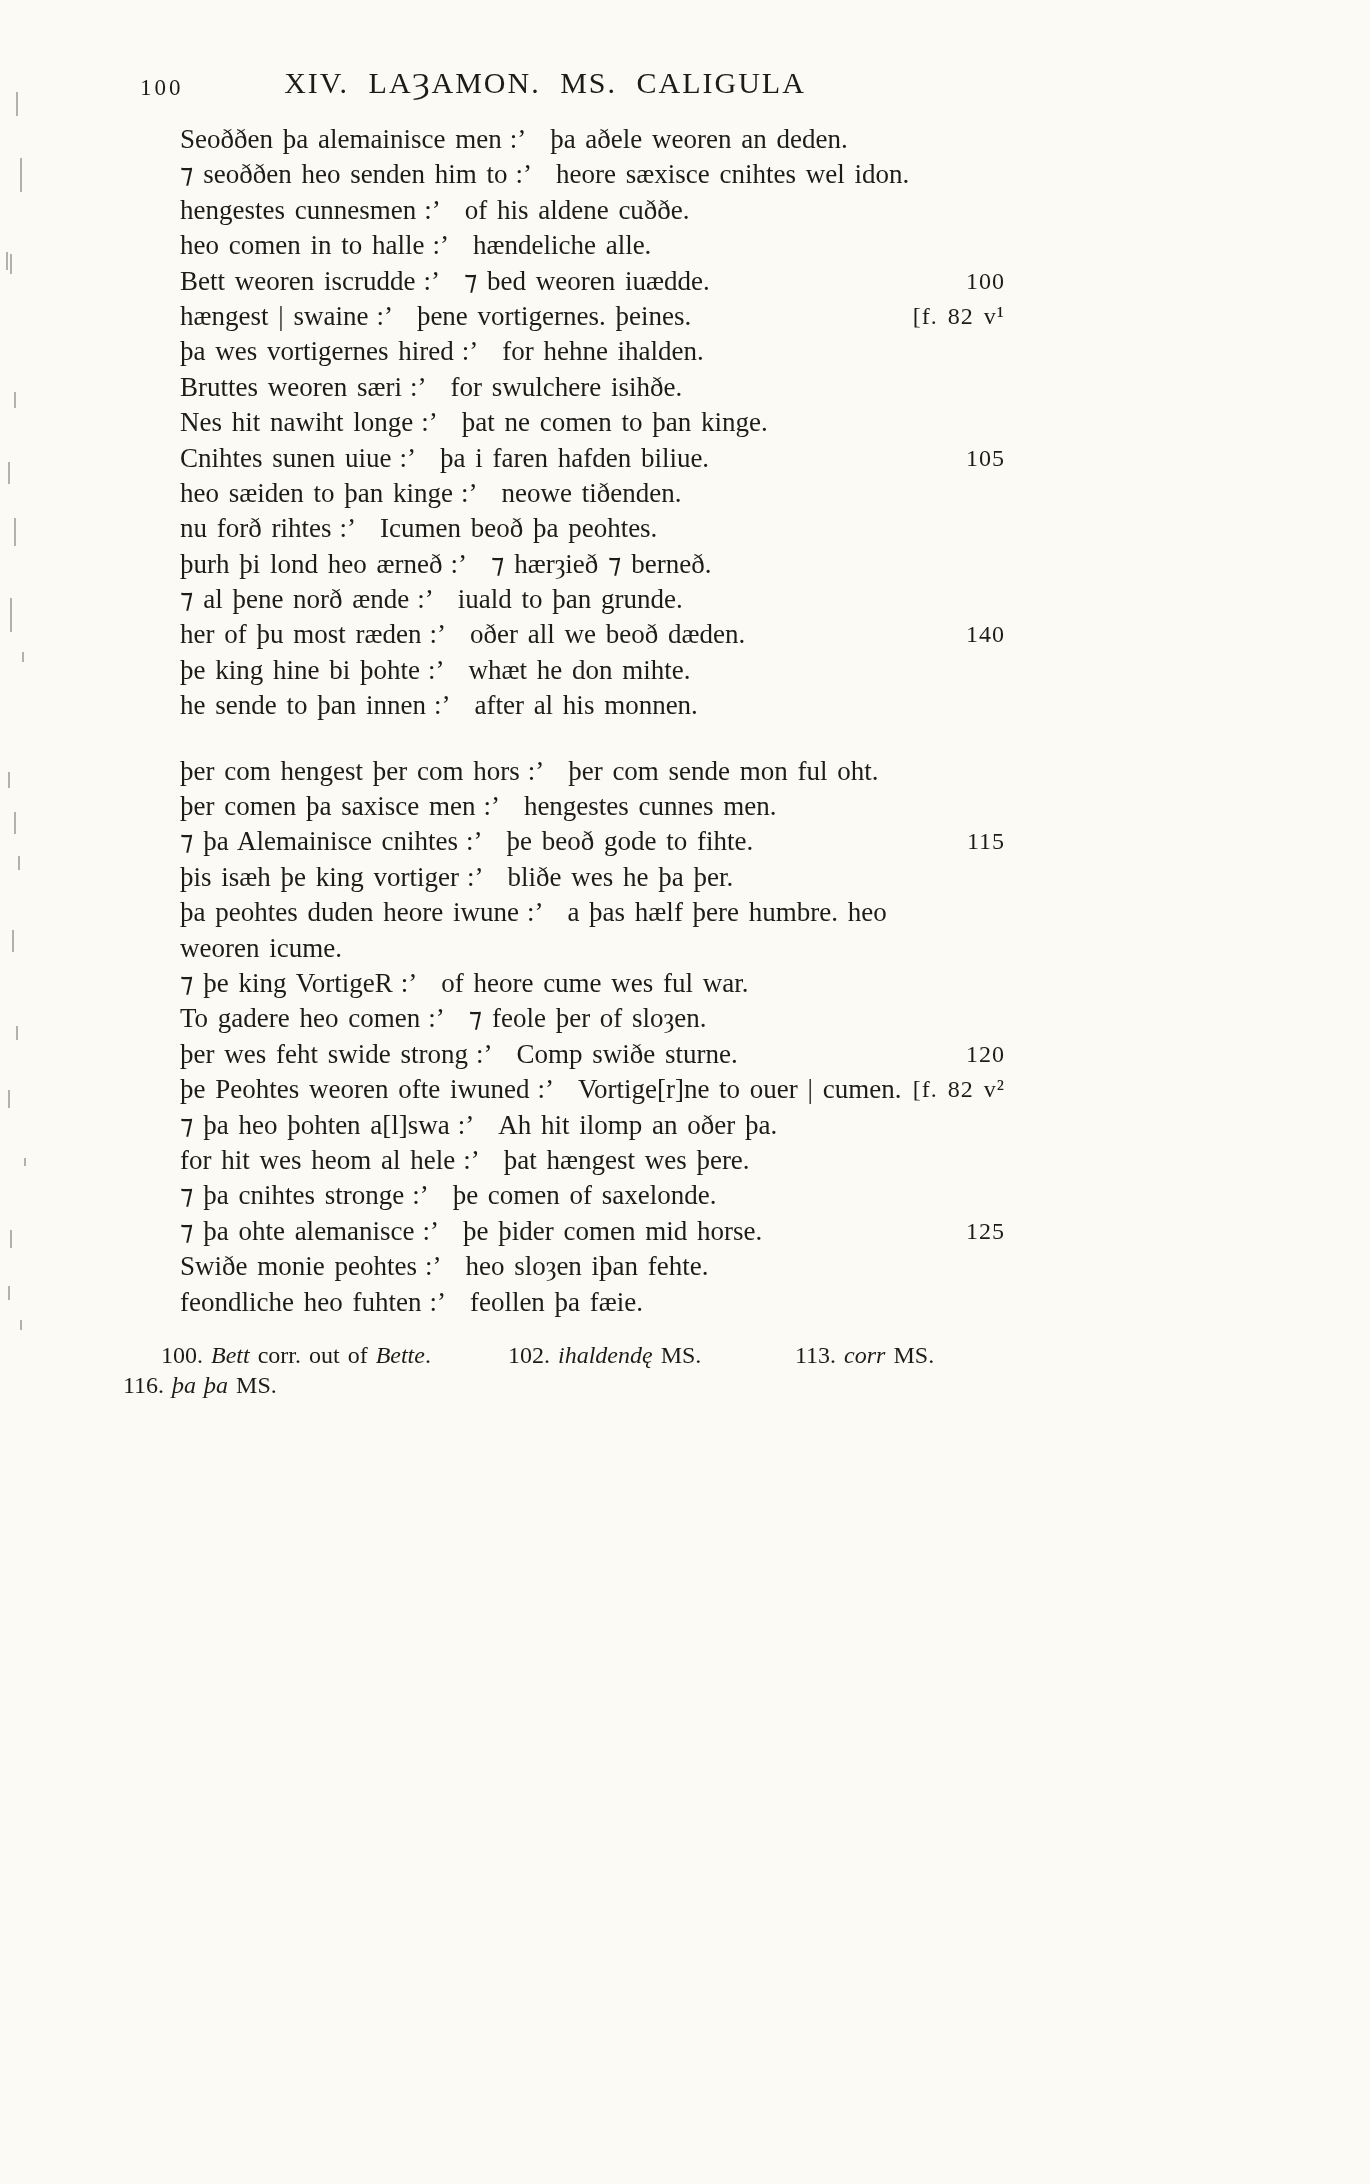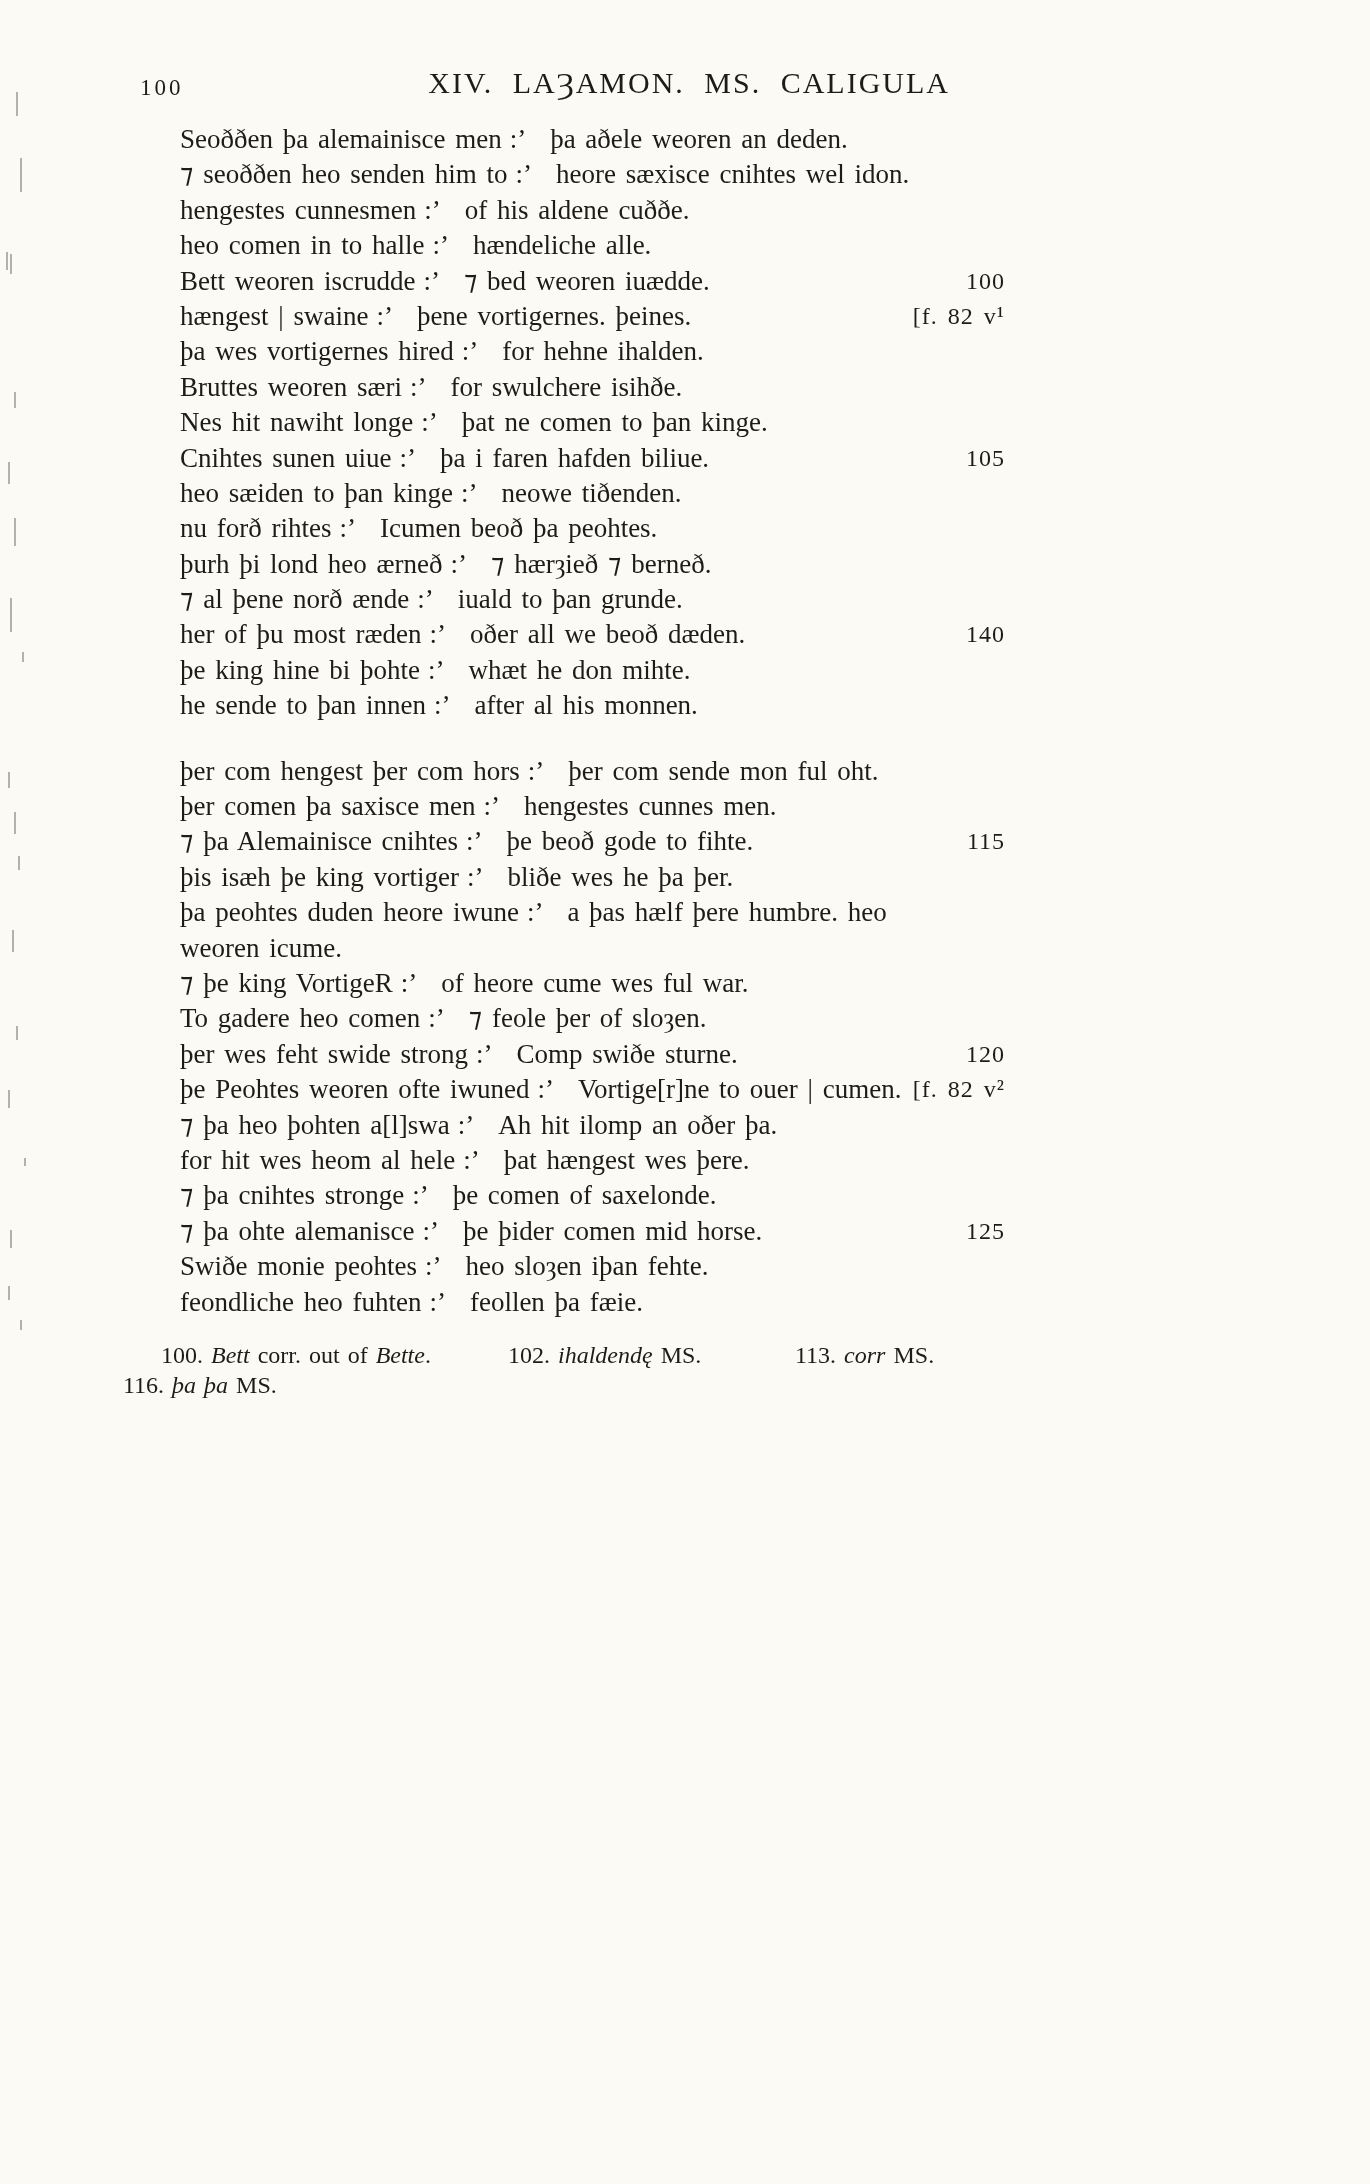--- a/index.html
+++ b/index.html
@@ -29,21 +29,21 @@
   }
   .pagenum {
     position: absolute;
     left: 0;
     top: 9px;
     font-size: 23px;
     letter-spacing: 3px;
   }
   .title {
     display: block;
-    text-align: right;
+    text-align: center;
     font-size: 30px;
     letter-spacing: 2px;
     word-spacing: 10px;
   }
   .poem {
     position: absolute;
     top: 122px;
     left: 0;
     width: 1370px;
     margin-left: 40px;

